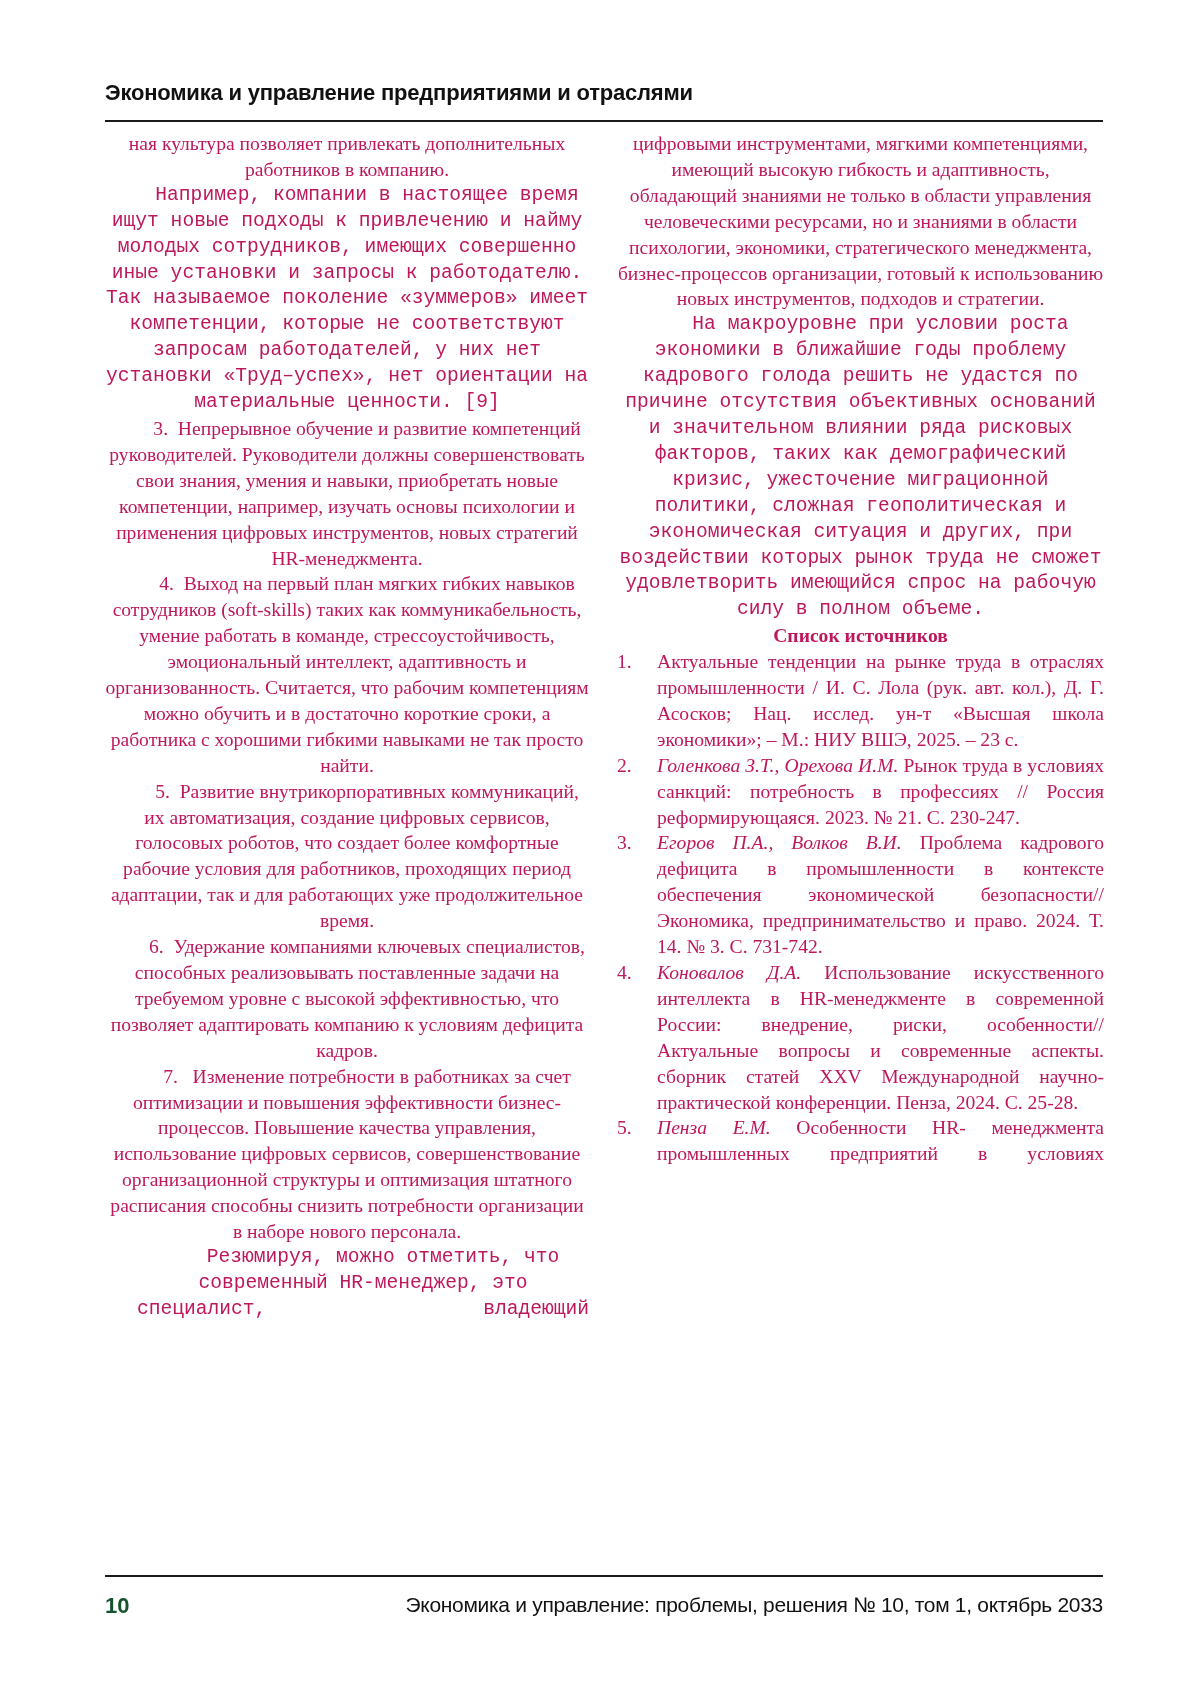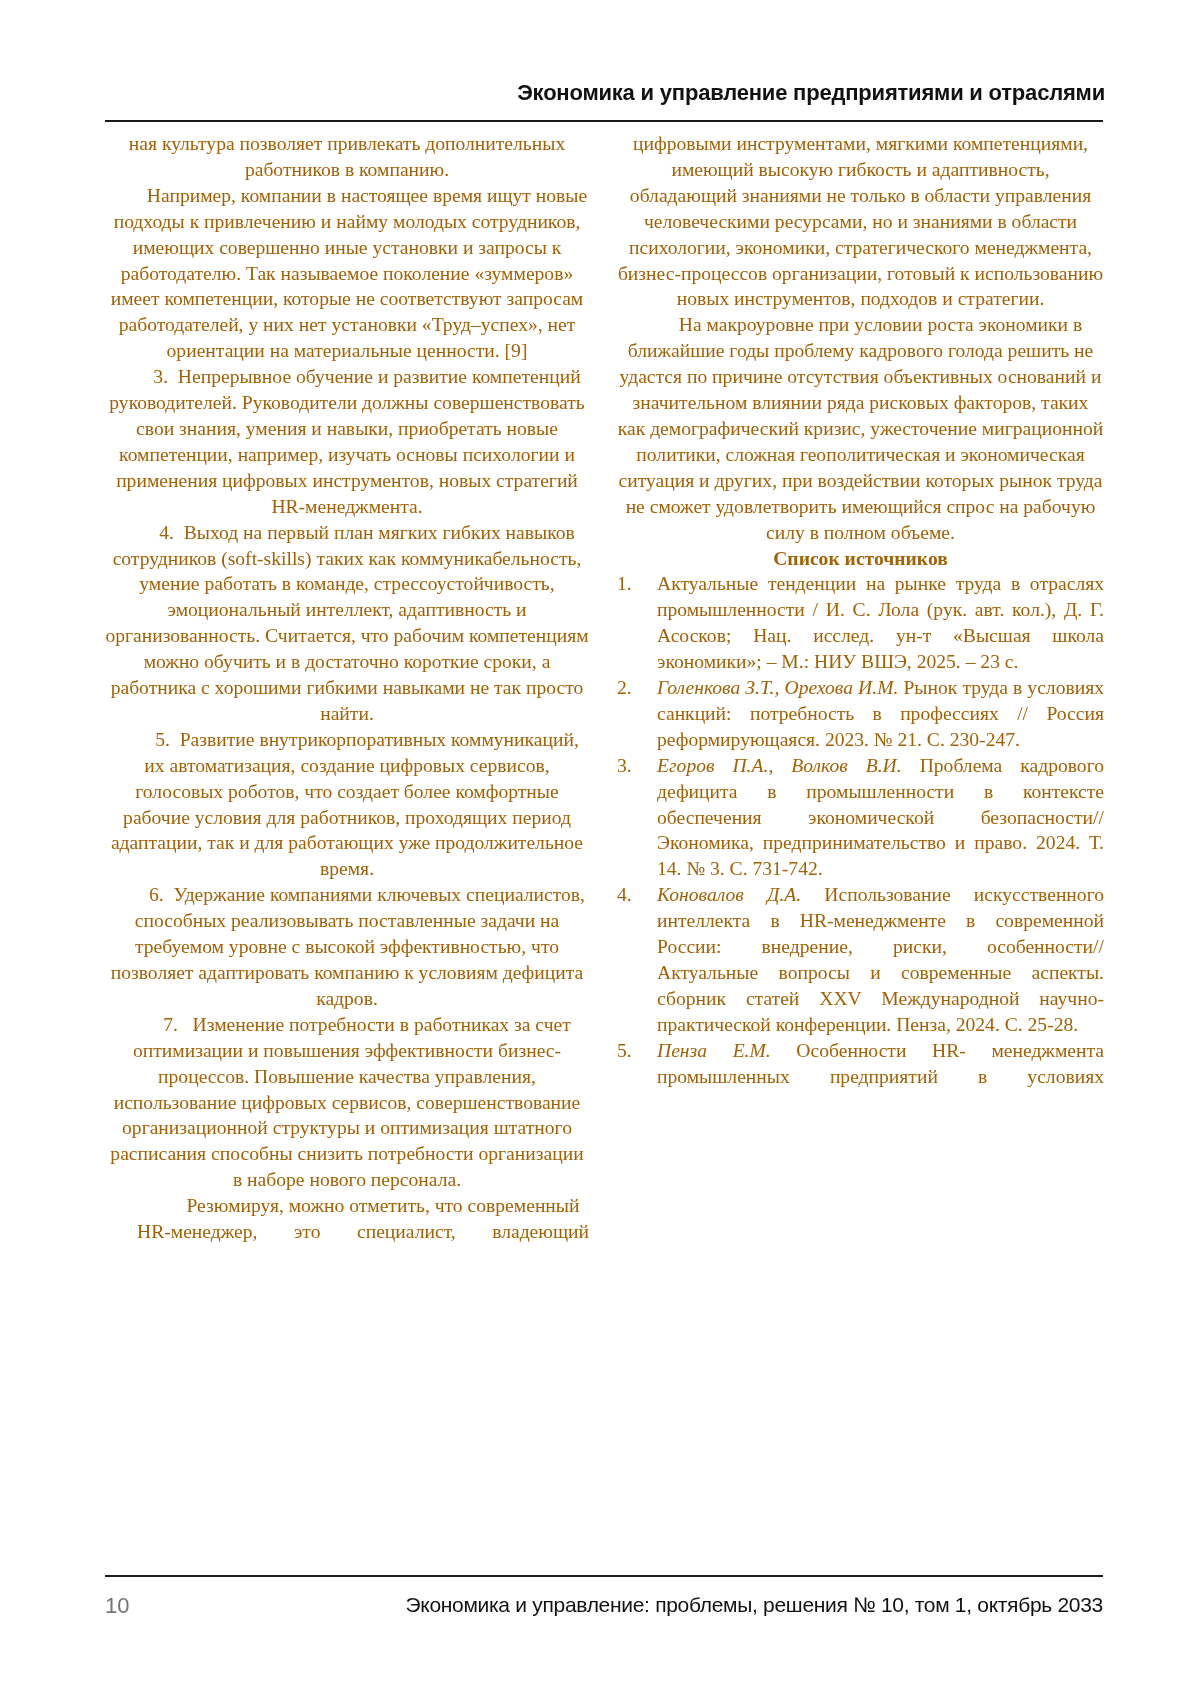--- a/index.html
+++ b/index.html
@@ -1,44 +1,44 @@
 <!DOCTYPE html>
 <html><head>
 <meta charset="utf-8">
 <style>
   html, body { margin: 0; padding: 0; background: #ffffff; }
   body { width: 1200px; height: 1698px; position: relative; overflow: hidden; color: #1a1a1a; }
   .running-head {
     position: absolute; left: 105px; top: 80px; width: 1000px;
     font-family: "Liberation Sans", sans-serif; font-weight: bold;
-    font-size: 22px; letter-spacing: -0.2px; color: #111; text-align: right;
+    font-size: 22px; letter-spacing: -0.2px; color: #111;
   }
   .rule { position: absolute; left: 105px; width: 998px; height: 2px; background: #1a1a1a; }
   .rule.top { top: 120px; }
   .rule.bottom { top: 1575px; }
   .col {
     position: absolute; top: 131px;
     font-family: "Liberation Serif", serif; font-size: 19.6px; line-height: 25.9px;
-    text-align: justify; color: #a16207;
+    text-align: justify; color: #be185d;
   }
   .col.left { left: 105px; width: 484px; }
   .col.right { left: 617px; width: 487px; }
   .col p { margin: 0; text-align: center; }
-  .col p.indent { text-indent: 40px; }
+  .col p.indent { text-indent: 40px; font-family: Liberation Mono, monospace; }
   .col p.num { text-indent: 40px; }
   .refs-title {
     text-align: center; font-weight: bold; margin: 32px 0 26px 0;
   }
   .ref { display: flex; margin: 0; }
   .ref .n { width: 40px; flex: none; text-align: left; }
   .ref .t { flex: 1; text-align: justify; }
   .ref i { font-style: italic; }
   .footer-page {
     position: absolute; left: 105px; top: 1593px;
-    font-family: "Liberation Sans", sans-serif; font-size: 22px; color: #737373;
+    font-family: "Liberation Sans", sans-serif; font-size: 22px; color: #14532d; font-weight: bold;
   }
   .footer-journal {
     position: absolute; right: 97px; top: 1593px;
     font-family: "Liberation Sans", sans-serif; font-size: 21px; color: #111;
     letter-spacing: -0.3px;
   }
 </style>
 </head>
 <body>
 

